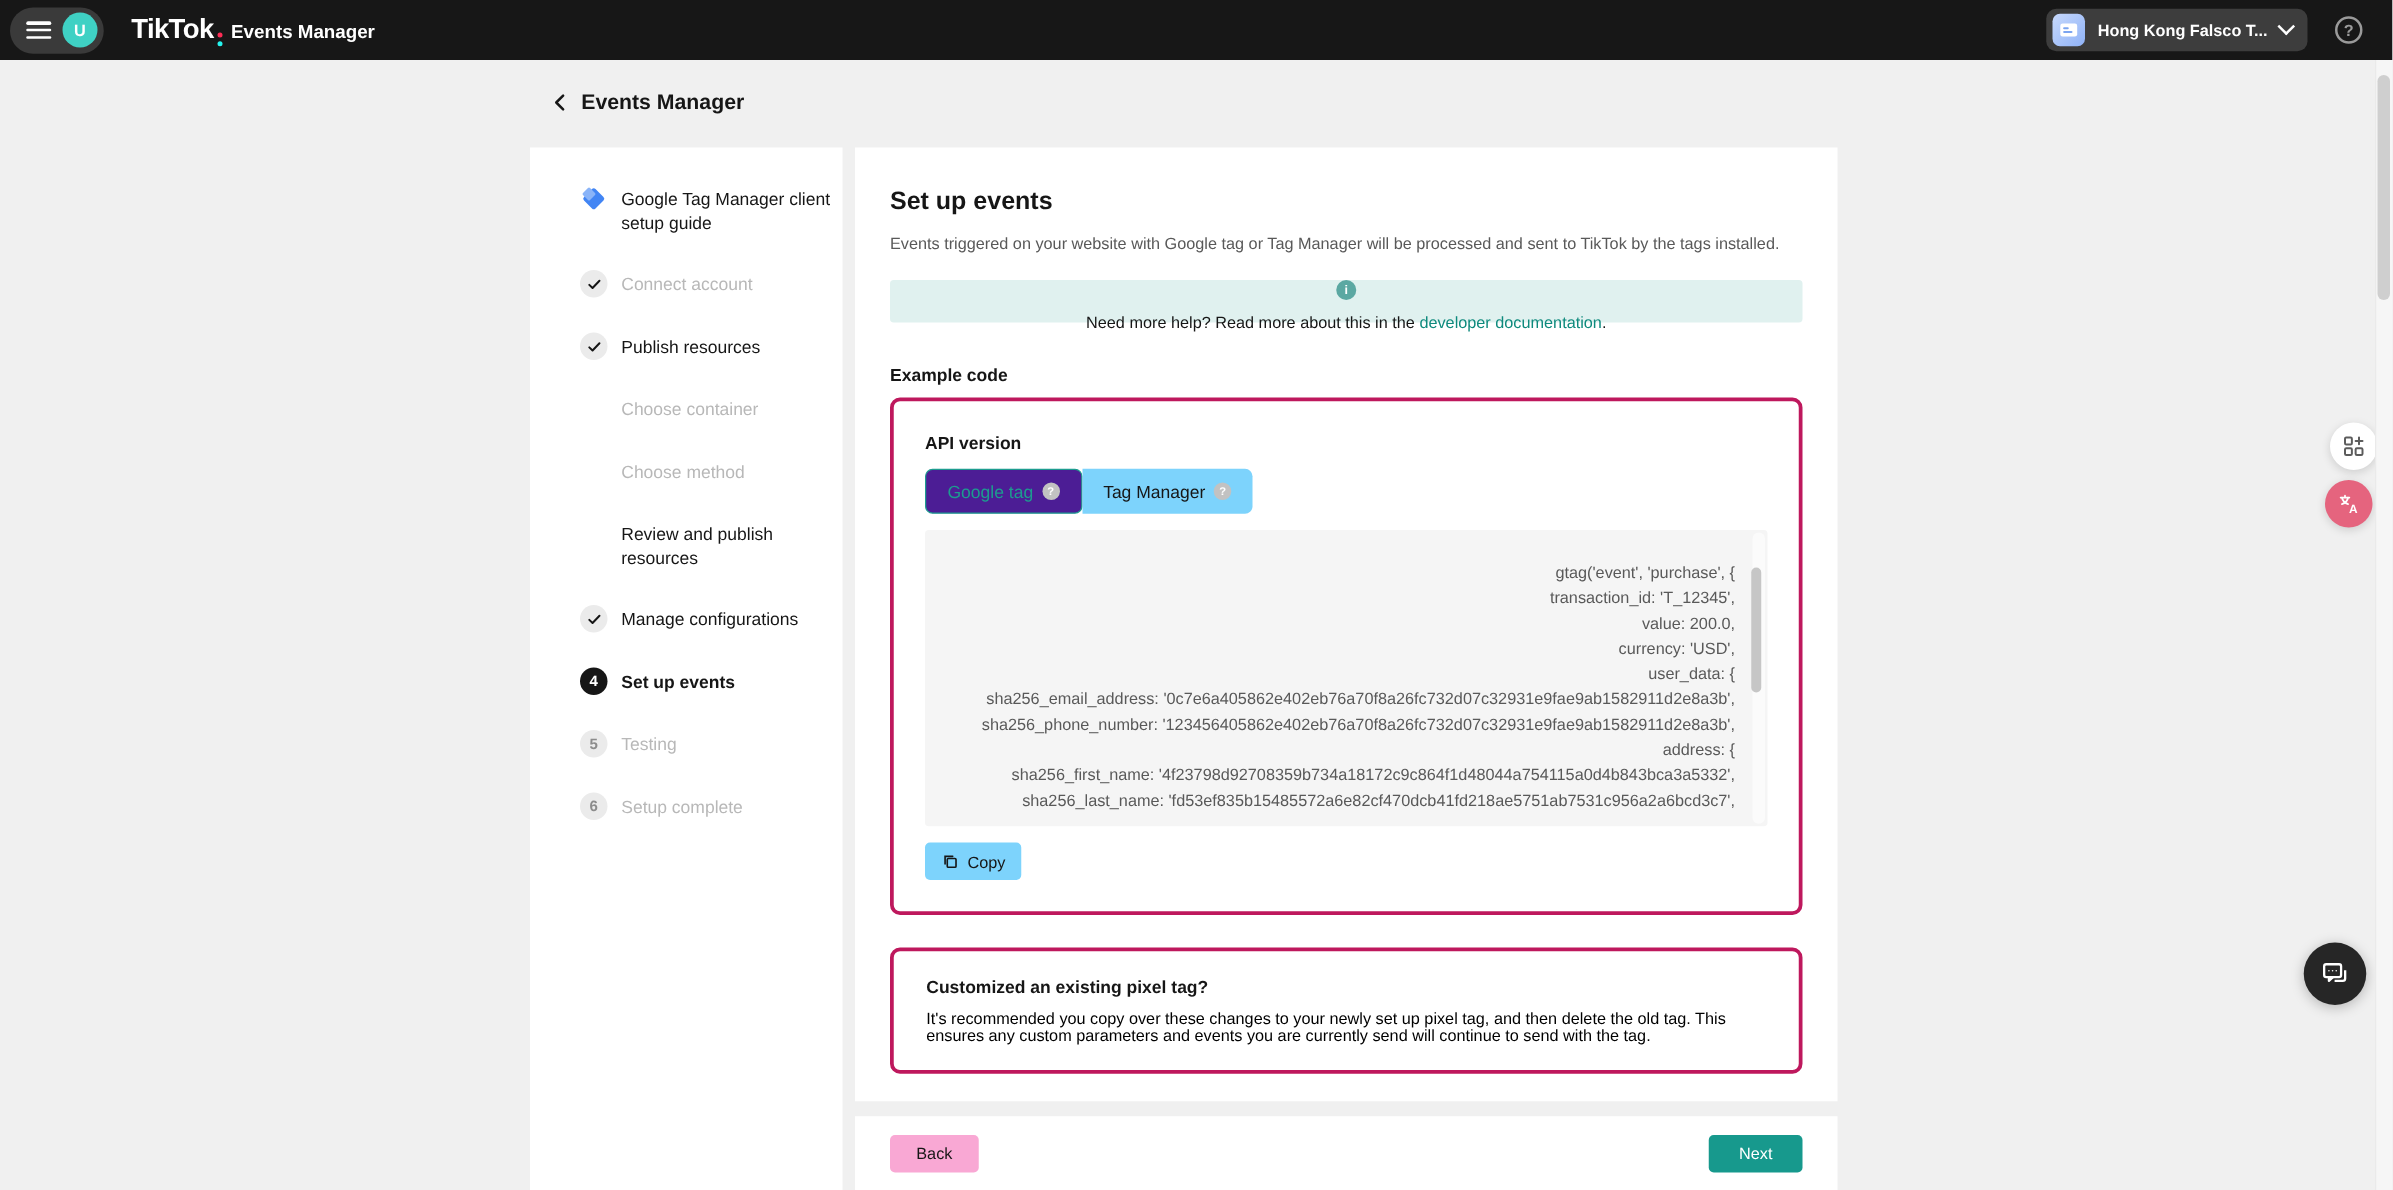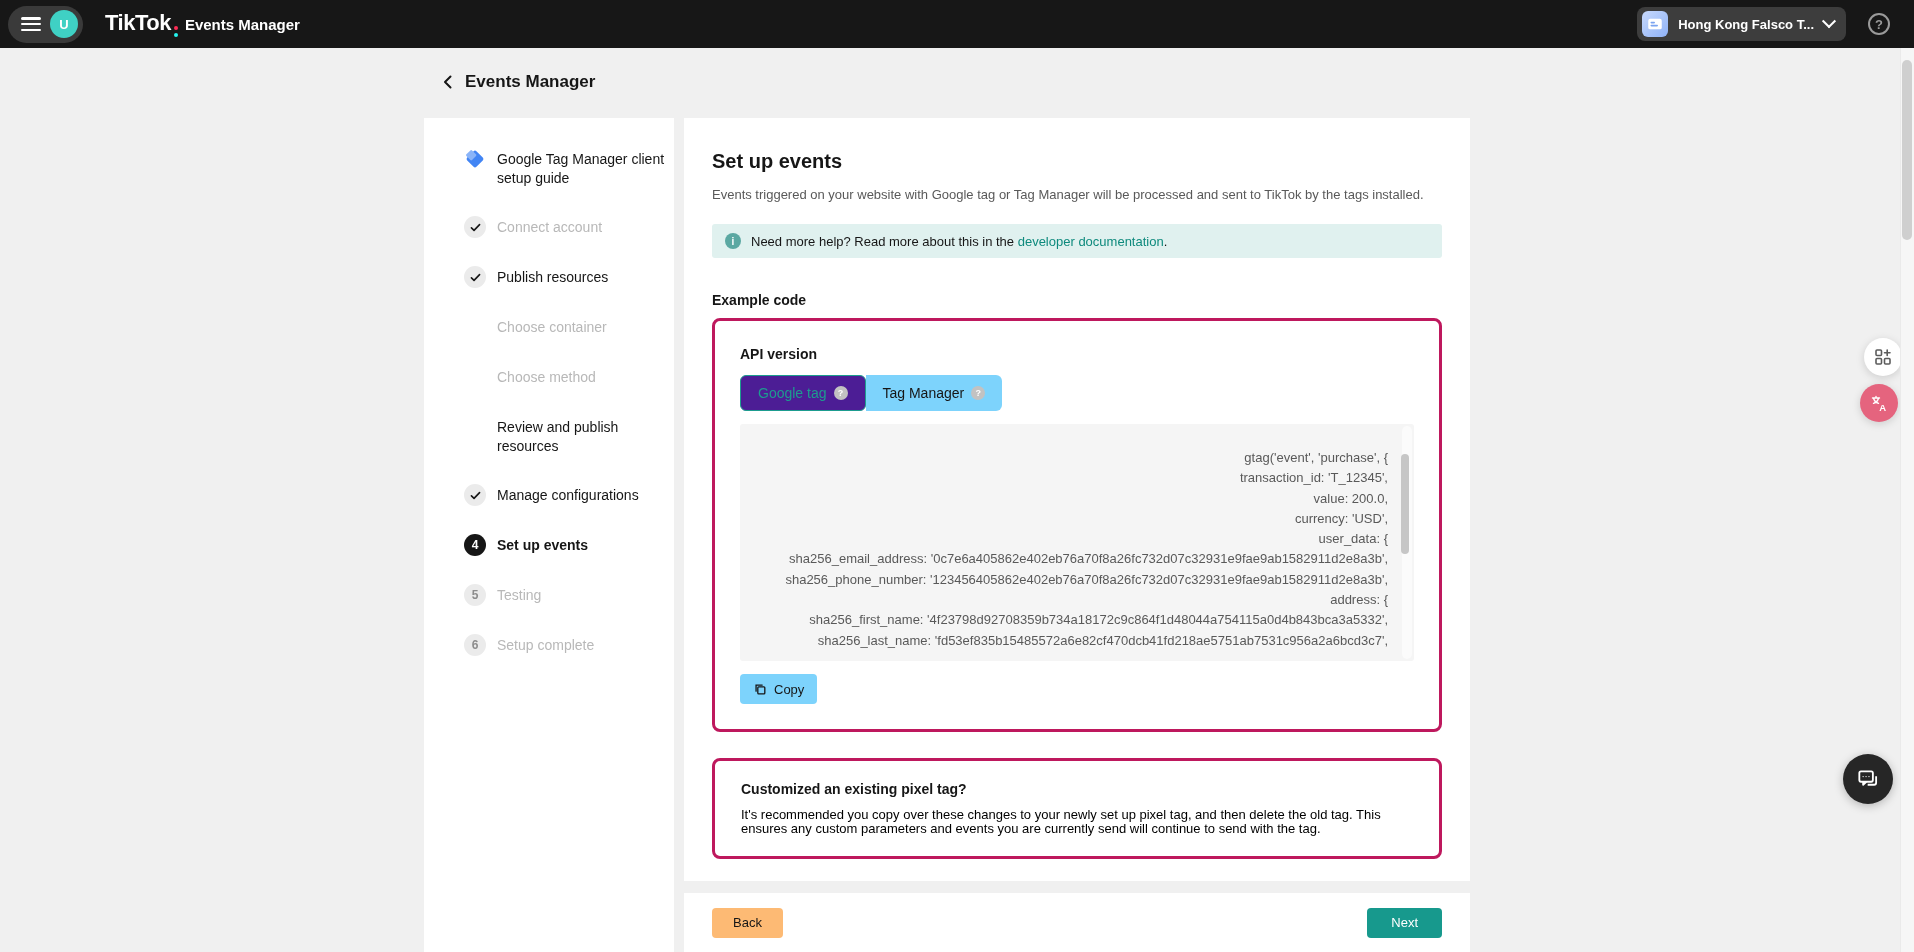--- a/index.html
+++ b/index.html
@@ -41,21 +41,21 @@
   .step-icon.num.active { background:#161616; color:#fff; }
   .step-icon.blank { background:transparent; }
   .step-label { font-size:14px; line-height:19px; width:170px; color:#161616; padding-top:2px; }
   .step-label.muted { color:#b8b8b8; }
   .step-label.bold { font-weight:700; }
 
   
   .main { position:absolute; left:684px; top:118px; width:786px; height:763px; background:#fff; padding:32px 28px 0 28px; }
   .page-title { font-size:20px; font-weight:700; color:#161616; }
   .page-subtitle { margin-top:14px; font-size:13px; color:#595959; }
-  .banner { margin-top:22px; height:34px; background:#e0f1ef; border-radius:3px; display:flex; align-items:center; gap:10px; padding:0 13px; font-size:13px; color:#161616; }
+  .banner { margin-top:22px; height:34px; background:#e0f1ef; border-radius:3px; display:flex; align-items:center; gap:10px; padding:0 13px; font-size:13px; color:#161616;flex-direction:column; }
   .info-icon { width:16px; height:16px; flex:0 0 16px; border-radius:50%; background:#5ba8a2; color:#fff; font-size:10px; font-weight:700; font-style:normal; display:flex; align-items:center; justify-content:center; }
   .info-icon::after { content:"i"; }
   .banner a { color:#0e8a7d; text-decoration:none; cursor:pointer; }
   .section-heading { margin-top:34px; font-size:14px; font-weight:700; }
   .card { border:3px solid #be185d; border-radius:8px; background:#fff; }
   .api-card { margin-top:10px; padding:25px; }
   .card-title { font-size:14px; font-weight:700; }
   .tabs { display:flex; margin-top:13px; }
   .tab { height:36px; display:flex; align-items:center; gap:7px; padding:0 17px; font-size:14px; cursor:pointer; }
   .tab.active { background:#4c1d95; border:1.5px solid #1d9c8f; color:#1d9c8f; border-radius:6px; }
@@ -66,21 +66,21 @@
   .code-line { font-size:13px; line-height:20.3px; color:#595959; white-space:pre;text-align:right; }
   .code-scrollbar-track { position:absolute; right:2px; top:2px; bottom:2px; width:10px; background:#fbfbfb; border-radius:5px; }
   .code-scrollbar-thumb { position:absolute; right:3px; top:28px; width:8px; height:100px; background:#c6c6c6; border-radius:4px; cursor:pointer; }
   .copy-btn { margin-top:13px; display:inline-flex; align-items:center; gap:7px; background:#7dd3fc; border:none; border-radius:4px; height:30px; padding:0 13px; font-size:13px; font-weight:500; color:#161616; cursor:pointer; font-family:"Liberation Sans", sans-serif; }
   .pixel-card { margin-top:26px; padding:20px 26px; }
   .pixel-body { margin-top:11px; font-size:13px; line-height:14px; color:#000000; max-width:690px; }
 
   
   .footer { position:absolute; left:684px; top:893px; width:786px; height:59px; background:#fff; display:flex; align-items:center; justify-content:space-between; padding:0 28px; }
   .btn { height:30px; border:none; border-radius:4px; font-size:13px; font-weight:500; font-family:"Liberation Sans", sans-serif; cursor:pointer; padding:0 21px; }
-  .btn-back { background:#fdba74; color:#161616; }
+  .btn-back { background:#f9a8d4; color:#161616; }
   .btn-next { background:#17998d; color:#fff; padding:0 24px; }
 
   
   .page-scrollbar { position:absolute; right:0; top:48px; width:14px; height:904px; background:#f6f6f6; border-left:1px solid #eaeaea; }
   .page-scroll-thumb { position:absolute; right:2px; top:12px; width:10px; height:180px; border-radius:5px; background:#cfcfcf; cursor:pointer; }
   .float-btn { position:absolute; border-radius:50%; display:flex; align-items:center; justify-content:center; cursor:pointer; }
   .float-widgets { left:1864px; top:338px; width:38px; height:38px; background:#fff; box-shadow:0 2px 8px rgba(0,0,0,0.15); }
   .float-translate { left:1860px; top:384px; width:38px; height:38px; background:#e5647e; box-shadow:0 2px 8px rgba(0,0,0,0.15); }
   .float-chat { left:1843px; top:754px; width:50px; height:50px; background:#262626; box-shadow:0 2px 10px rgba(0,0,0,0.25); }
 </style>

